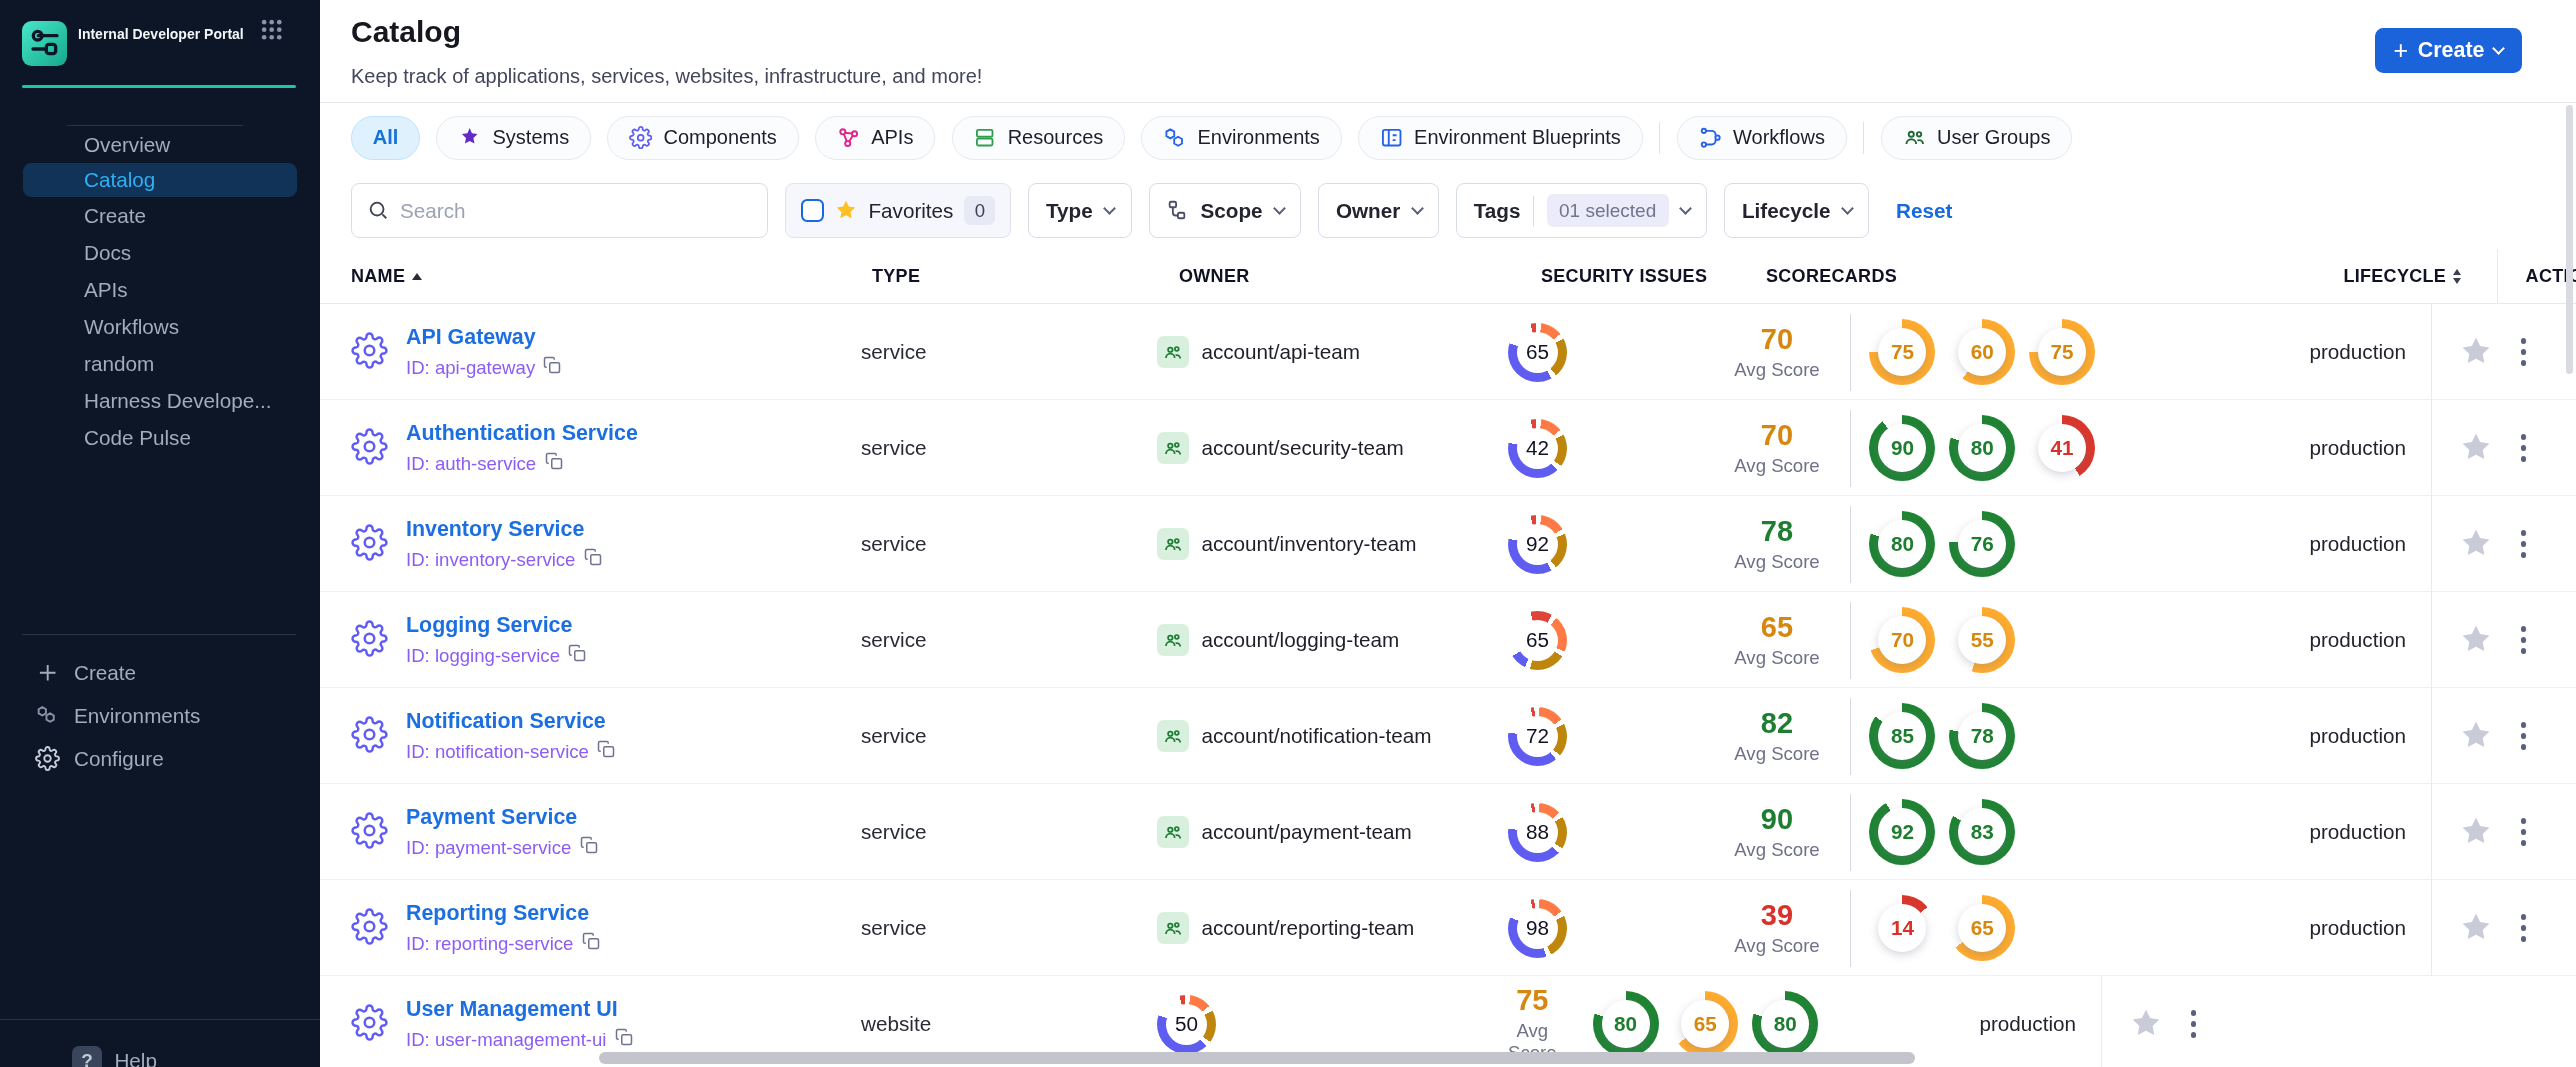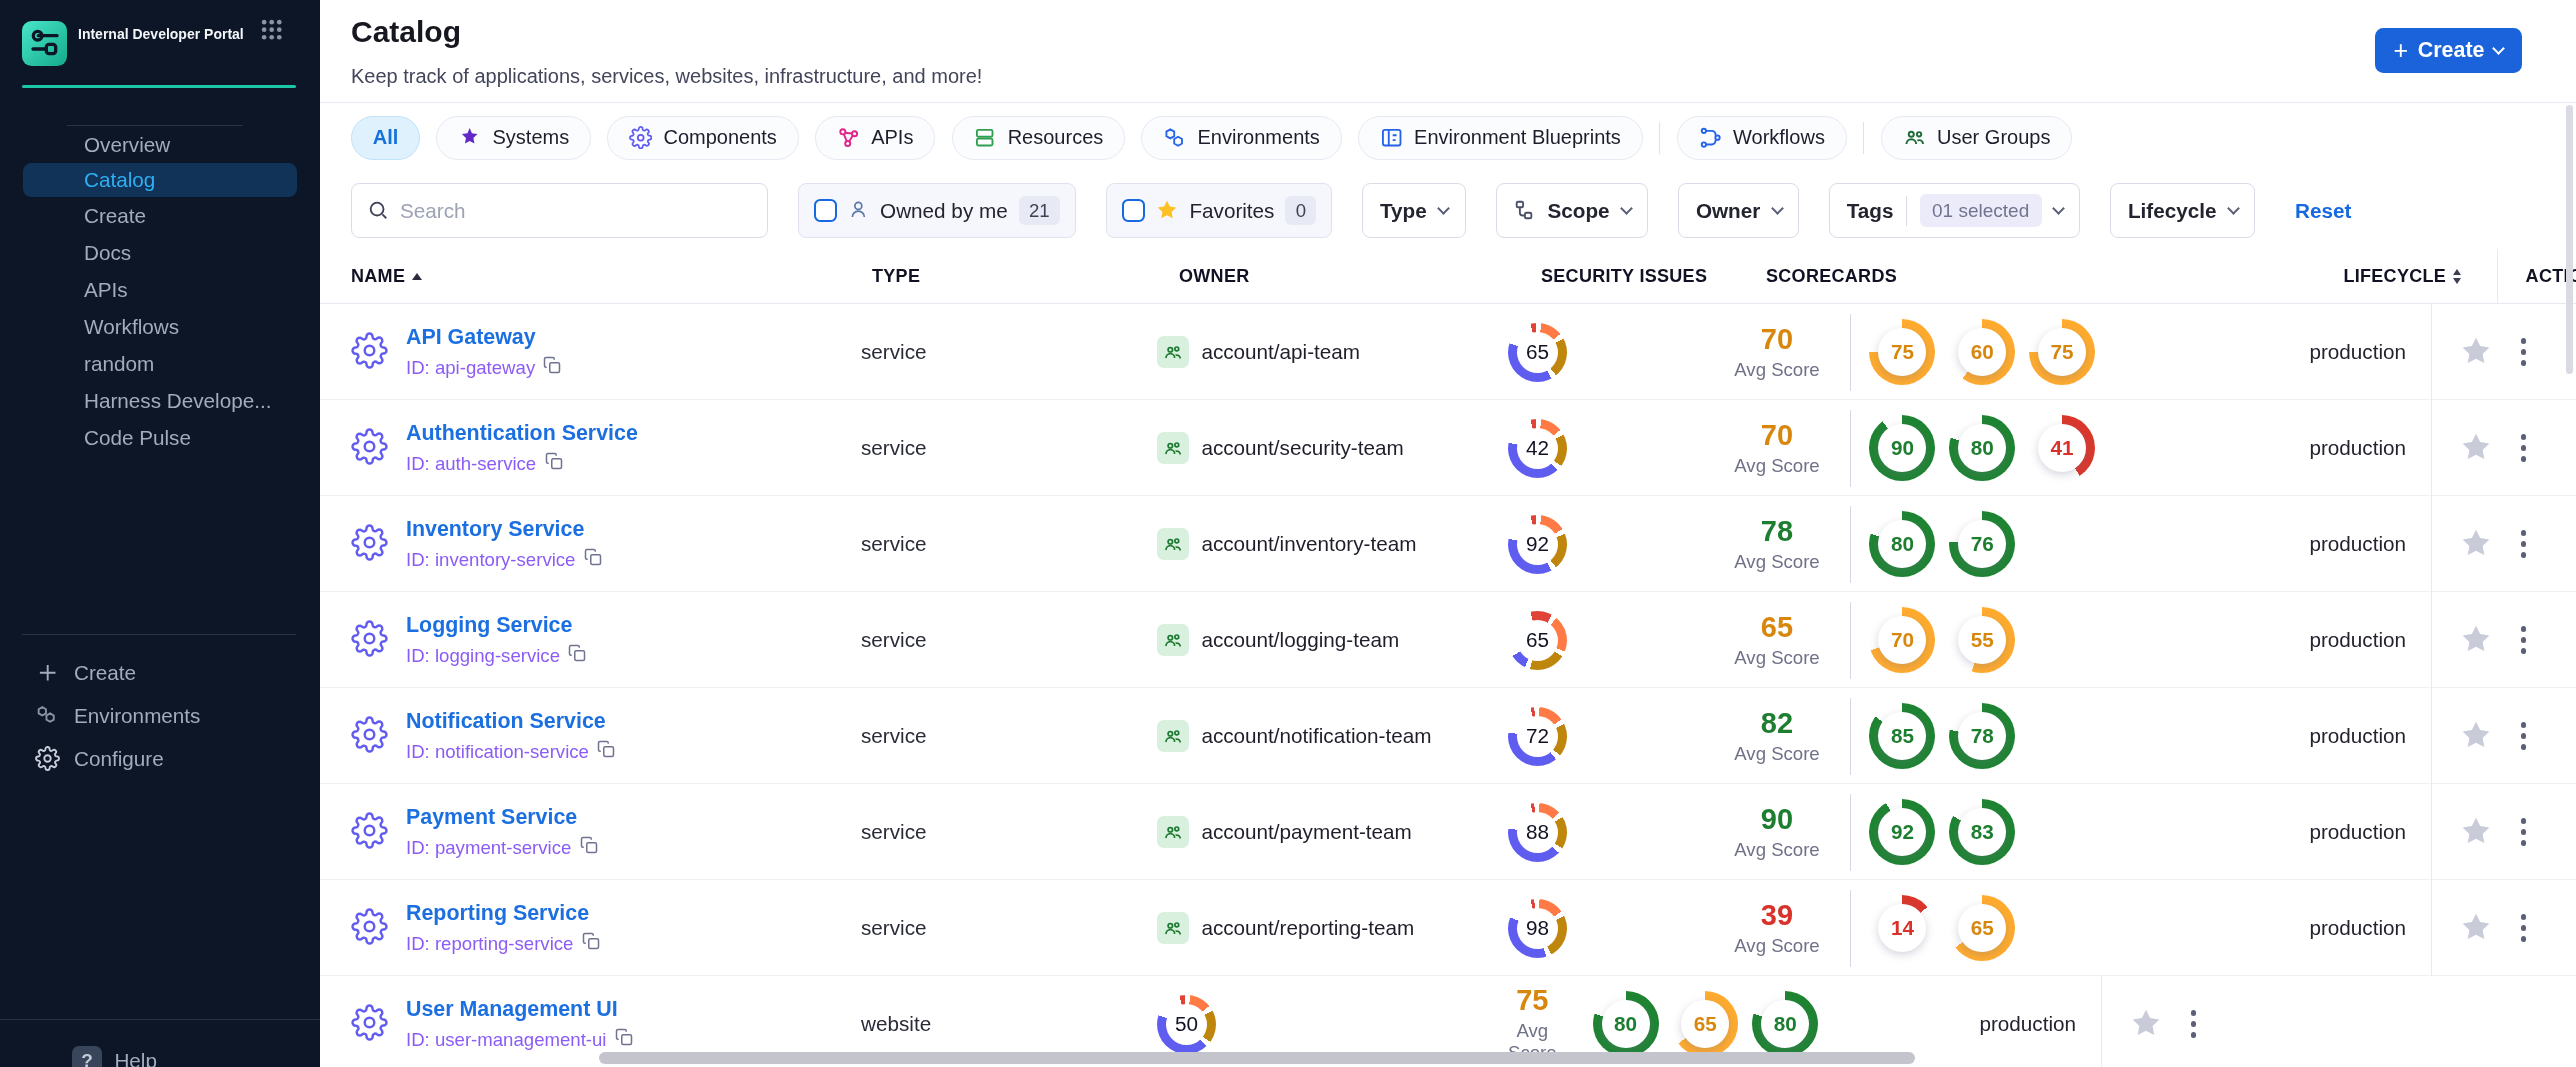--- a/index.html
+++ b/index.html
@@ -43,21 +43,21 @@
   
   .tabsrow { display:flex; align-items:center; gap:16.5px; padding-left:31px; height:69px; }
   .tab { height:44px; padding:0 20.7px; border:1.4px solid #E6E9F2; border-radius:23.4px; background:#FBFCFE;
     display:flex; align-items:center; gap:11px; font-size:20px; color:#1D1E2C; font-weight:500; cursor:pointer; white-space:nowrap; }
   .tab.active { background:#DFF1FD; border-color:#BFE3FB; color:#1470DC; font-weight:600; }
   .tab .ticon { width:23.4px; height:23.4px; display:flex; align-items:center; justify-content:center; }
   .tab .ticon svg { width:23.4px; height:23.4px; }
   .tab-div { width:1.4px; height:32px; background:#DFE1EC; }
 
   
-  .filtersrow { display:flex; align-items:center; gap:30px; padding-left:31px; height:77px; }
+  .filtersrow { display:flex; align-items:center; gap:17px; padding-left:31px; height:77px; }
   .search-box { width:417px; height:55px; border:1.4px solid #D8DBE8; border-radius:8.3px; background:#fff;
     display:flex; align-items:center; padding:0 15px; gap:11px; }
   .search-box input { border:none; outline:none; font-size:20.7px; color:#30323F; width:100%; font-family:inherit; background:transparent; }
   .search-box input::placeholder { color:#9DA2B5; }
   .chk-pill { height:55px; border:1.4px solid #DFE2EE; background:#F5F7FC; border-radius:8.3px;
     display:flex; align-items:center; gap:11px; padding:0 15px; cursor:pointer; }
   .checkbox { width:23.4px; height:23.4px; border:2.4px solid #1669E0; border-radius:6.2px; background:#fff; flex:0 0 23.4px; }
   .chk-label { font-size:20.7px; color:#23242F; font-weight:500; white-space:nowrap; }
   .badge { background:#E7E9F4; border-radius:6.2px; padding:3.4px 10.3px; font-size:18.6px; color:#3E4156; font-weight:500; }
   .drop { height:55px; border:1.4px solid #D8DBE8; background:#fff; border-radius:8.3px;
@@ -293,31 +293,20 @@
     <div class="search-box">
       <span>
         <svg width="22" height="22" viewBox="0 0 24 24" fill="none" stroke="#3E4156" stroke-width="2">
           <circle cx="11" cy="11" r="7"></circle>
             <path d="M21 21l-4.2-4.2"></path>
         </svg>
       </span>
       <input type="text" placeholder="Search" style="">
     </div>
 
-    <div class="chk-pill">
-      <span class="checkbox"></span>
-      <span>
-        <svg width="20.7" height="20.7" viewBox="0 0 24 24" fill="none" stroke="#5C77A8" stroke-width="2">
-          <circle cx="12" cy="8" r="4"></circle>
-            <path d="M5 21c0-3.9 3.1-7 7-7s7 3.1 7 7"></path>
-        </svg>
-      </span>
-      <span class="chk-label">Owned by me</span>
-      <span class="badge">21</span>
-    </div>
 
     <div class="chk-pill">
       <span class="checkbox"></span>
       <span>
         <svg width="22" height="22" viewBox="0 0 24 24" fill="#FFC024">
           <path d="M12 2l3.1 6.3 6.9 1-5 4.9 1.2 6.8L12 17.8 5.8 21l1.2-6.8-5-4.9 6.9-1z"></path>
         </svg>
       </span>
       <span class="chk-label">Favorites</span>
       <span class="badge">0</span>

